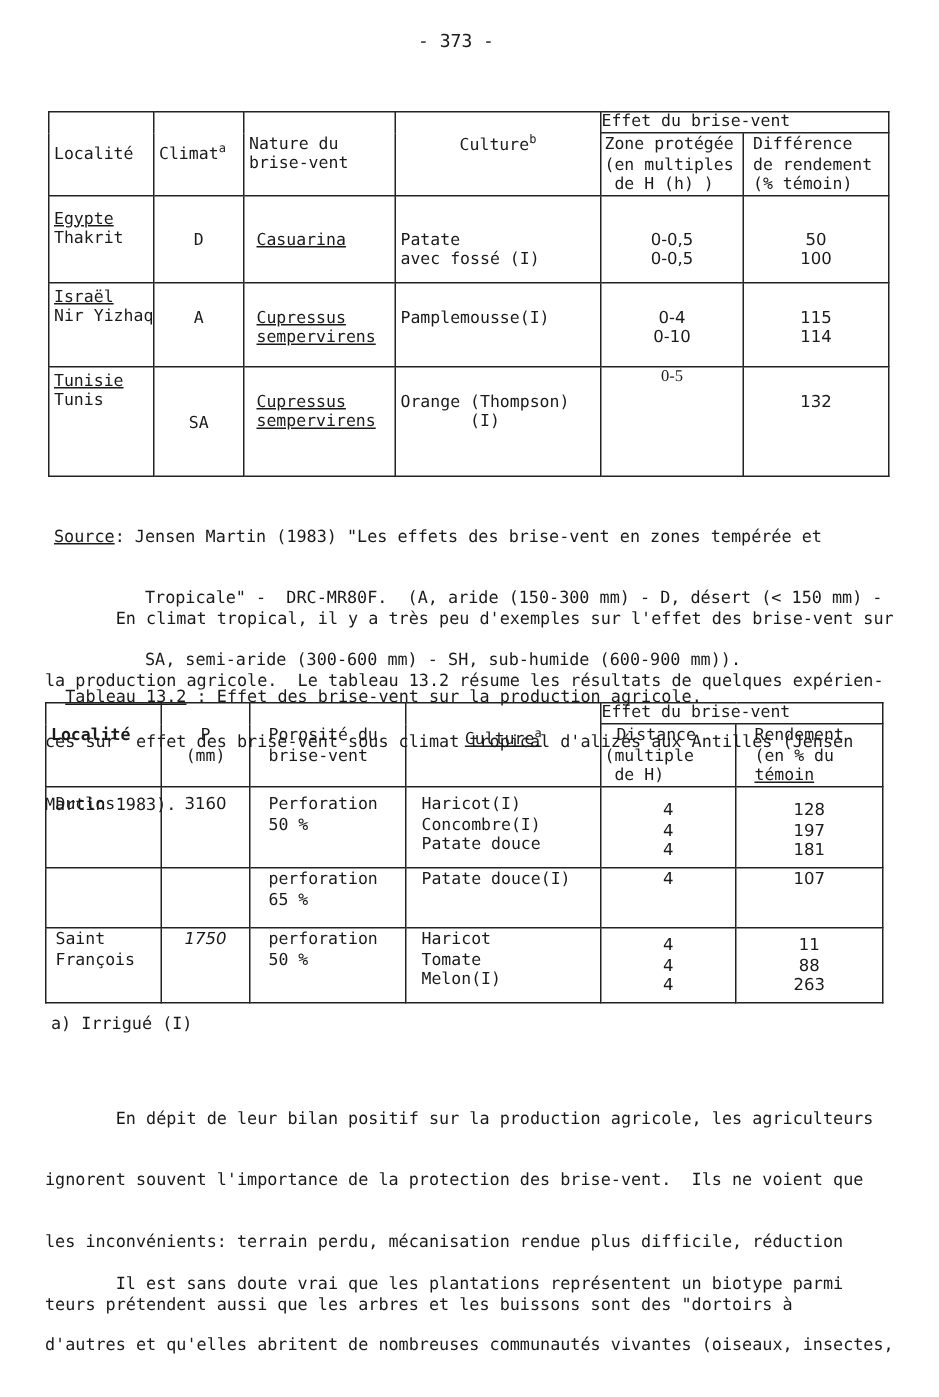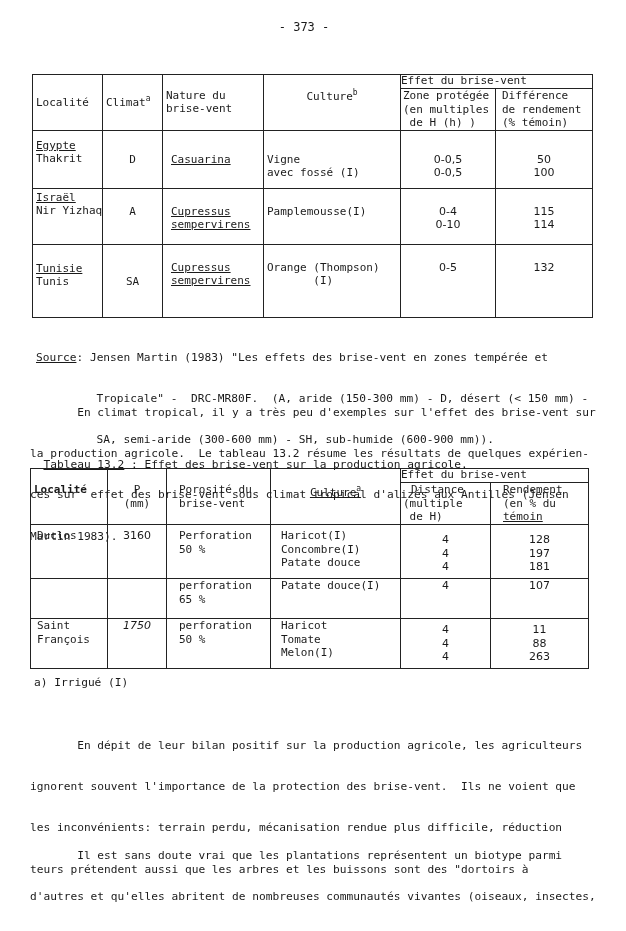--- a/index.html
+++ b/index.html
@@ -62,21 +62,21 @@
   <tr style="height:58px">
     <td style="padding-top:8px;">
       <span class="line u">Egypte</span>
       <span class="line">Thakrit</span>
     </td>
     <td class="c" style="padding-top:22px;"><span>D</span></td>
     <td style="padding-top:22px; padding-left:8px;">
           <span class="line u">Casuarina</span>
         </td>
     <td style="padding-top:22px;">
-      <span class="line">Vigne</span>
+      <span class="line">Patate</span>
       <span class="line">avec fossé (I)</span>
     </td>
     <td class="c num" style="padding-top:22px;">
       <span class="line">0-0,5</span>
       <span class="line">0-0,5</span>
     </td>
     <td class="c num" style="padding-top:22px;">
       <span class="line">50</span>
       <span class="line">100</span>
     </td>
@@ -99,34 +99,34 @@
       <span class="line">0-4</span>
       <span class="line">0-10</span>
     </td>
     <td class="c num" style="border-top:none; padding-top:16px;">
       <span class="line">115</span>
       <span class="line">114</span>
     </td>
   </tr>
 
   <tr style="height:73px">
-    <td style="border-top:none; padding-top:17px;">
+    <td style="border-top:none; padding-top:2px;">
       <span class="line u">Tunisie</span>
       <span class="line">Tunis</span>
     </td>
     <td class="c" style="border-top:none; padding-top:30px;"><span>SA</span></td>
     <td style="border-top:none; padding-top:16px; padding-left:8px;">
       <span class="line u">Cupressus</span>
       <span class="line u">sempervirens</span>
     </td>
     <td style="border-top:none; padding-top:16px;">
       <span class="line">Orange (Thompson)</span>
       <span class="line">       (I)</span>
     </td>
-    <td class="c num" style="border-top:none; padding-top:16px;">
+    <td class="c num" style="border-top:none; font-family:Liberation Serif, serif;">
           <span class="line">0-5</span>
         </td>
     <td class="c num" style="border-top:none; padding-top:16px;">
           <span class="line">132</span>
         </td>
   </tr>
 </tbody>
   </table>
 
 <div class="abs para" style="top:323px; left:36px;">

